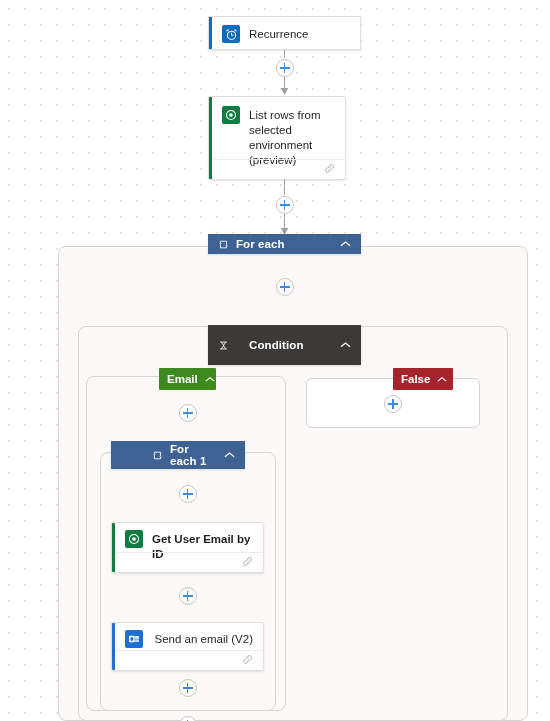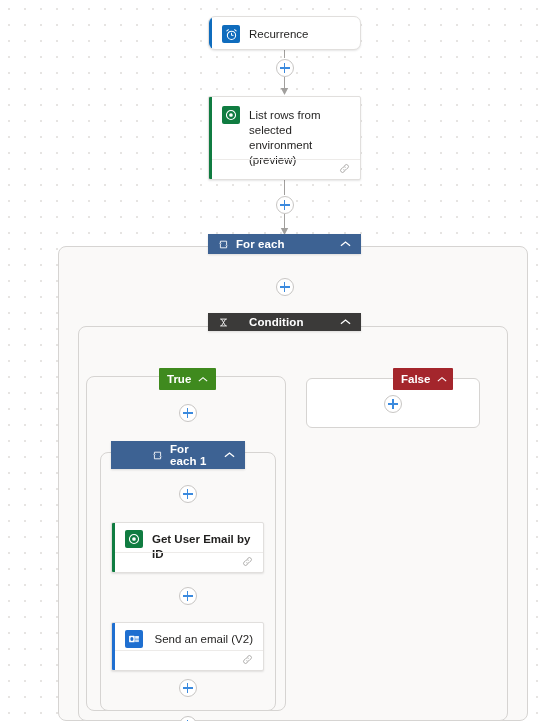--- a/index.html
+++ b/index.html
@@ -208,38 +208,38 @@
   <div class="scope" style="left:58px; top:246px; width:470px; height:475px;"></div>
 
   <div class="scope" style="left:78px; top:326px; width:430px; height:395px;"></div>
 
   <div class="scope" style="left:86px; top:376px; width:200px; height:335px;"></div>
 
   <div class="branch-box" style="left:306px; top:378px; width:174px; height:50px;"></div>
 
   <div class="scope" style="left:100px; top:452px; width:176px; height:259px;"></div>
 
-  <div class="card" style="left:208px; top:16px; width:153px; height:34px; border-radius:7px;">
+  <div class="card" style="left:208px; top:16px; width:153px; height:34px; border-radius:0;">
     <div class="accent" style="background:#0f6cbd;"></div>
     <div class="cardhead" style="padding-top:8px;">
       <span class="appicon" style="background:#0f6cbd;">
         <svg width="13" height="13" viewBox="0 0 16 16" fill="none">
           <path d="M4.2 2.1 L2.3 3.6" stroke="#ffffff" stroke-width="1.3" stroke-linecap="round"></path>
           <path d="M11.8 2.1 L13.7 3.6" stroke="#ffffff" stroke-width="1.3" stroke-linecap="round"></path>
           <circle cx="8" cy="9" r="5.1" stroke="#ffffff" stroke-width="1.3" fill="none"></circle>
           <path d="M8 6.4 V9 H10" stroke="#ffffff" stroke-width="1.2" stroke-linecap="round" fill="none"></path>
         </svg>
       </span>
       <span class="cardtitle">Recurrence</span>
     </div>
   </div>
 
   <div class="plus" style="left:275.5px; top:59px;"></div>
 
-  <div class="card" style="left:208px; top:96px; width:153px; height:84px; border-radius:2px;">
+  <div class="card" style="left:208px; top:96px; width:138px; height:84px; border-radius:2px;">
     <div class="accent" style="background:#107c41;"></div>
     <div class="cardhead">
       <span class="appicon" style="background:#107c41;">
         <svg width="14" height="14" viewBox="0 0 16 16">
           <rect x="1" y="1" width="14" height="14" rx="1.6" fill="#107c41"></rect>
           <circle cx="8" cy="8" r="5.2" fill="none" stroke="#ffffff" stroke-width="1.25"></circle>
           <circle cx="8" cy="8" r="2.1" fill="#ffffff"></circle>
         </svg>
       </span>
       <span class="cardtitle" style="max-width:112px;">List rows from selected environment (preview)</span>
@@ -268,39 +268,39 @@
     <span class="sctitle">For each</span>
     <span class="chev">
       <svg width="11" height="8" viewBox="0 0 12 8" fill="none" stroke="#ffffff" stroke-width="1.4">
         <path d="M1 6 L6 1.8 L11 6"></path>
       </svg>
     </span>
   </div>
 
   <div class="plus" style="left:275.5px; top:278px;"></div>
 
-  <div class="scopehead" style="left:208px; top:313px; width:153px; height:18px; background:#3b3a39;gap:20px;">
+  <div class="scopehead" style="left:208px; top:325px; width:153px; height:40px; background:#3b3a39;gap:20px;">
     <span style="display:flex;">
       <svg width="11" height="11" viewBox="0 0 16 16" fill="none" stroke="#ffffff" stroke-width="1.25">
         <path d="M3 3 H13"></path>
         <path d="M3 13 H13"></path>
         <path d="M5 3 L11 13"></path>
         <path d="M11 3 L5 13"></path>
       </svg>
     </span>
     <span class="sctitle">Condition</span>
     <span class="chev">
       <svg width="11" height="8" viewBox="0 0 12 8" fill="none" stroke="#ffffff" stroke-width="1.4">
         <path d="M1 6 L6 1.8 L11 6"></path>
       </svg>
     </span>
   </div>
 
   <div class="badge" style="left:159px; top:368px; width:57px; background:#3f8a1e;">
-    <span class="btext">True</span>
+    <span class="btext">Email</span>
     <span class="chev">
       <svg width="10" height="7" viewBox="0 0 12 8" fill="none" stroke="#ffffff" stroke-width="1.4">
         <path d="M1 6 L6 1.8 L11 6"></path>
       </svg>
     </span>
   </div>
 
   <div class="badge" style="left:363px; top:368px; width:60px; background:#a4262c;margin-left:30px;">
     <span class="btext">False</span>
     <span class="chev">

